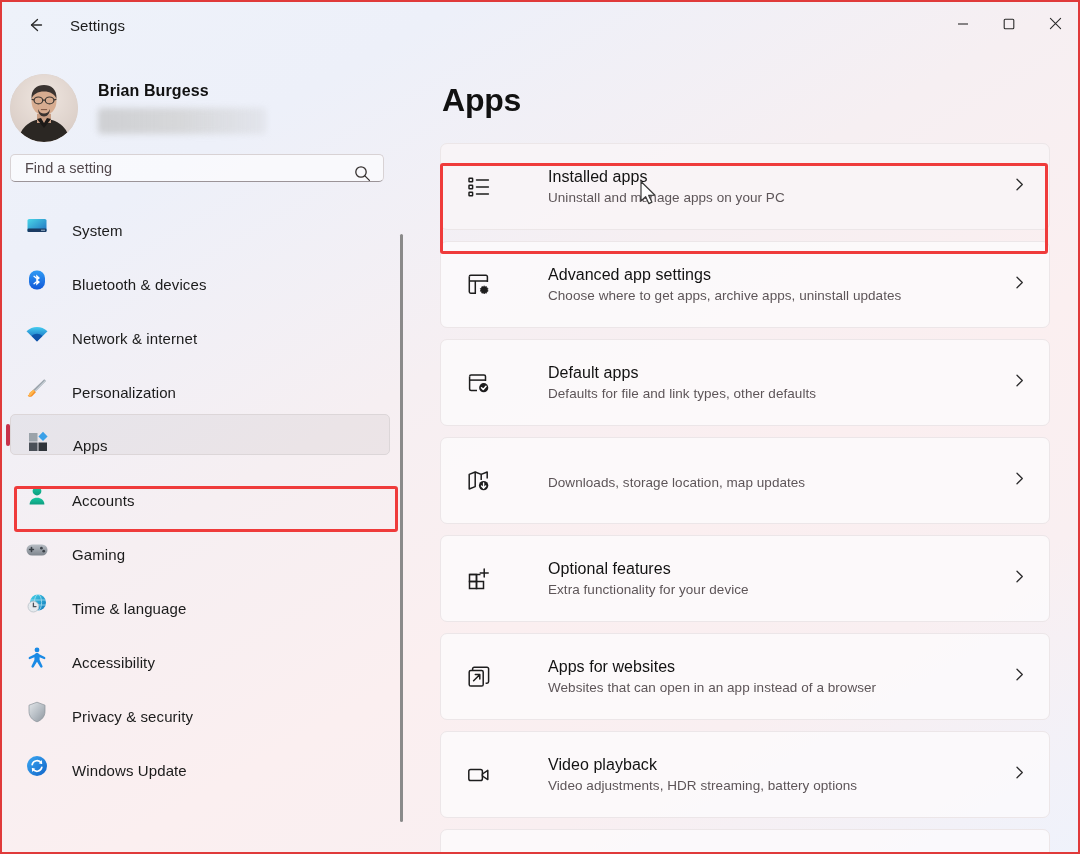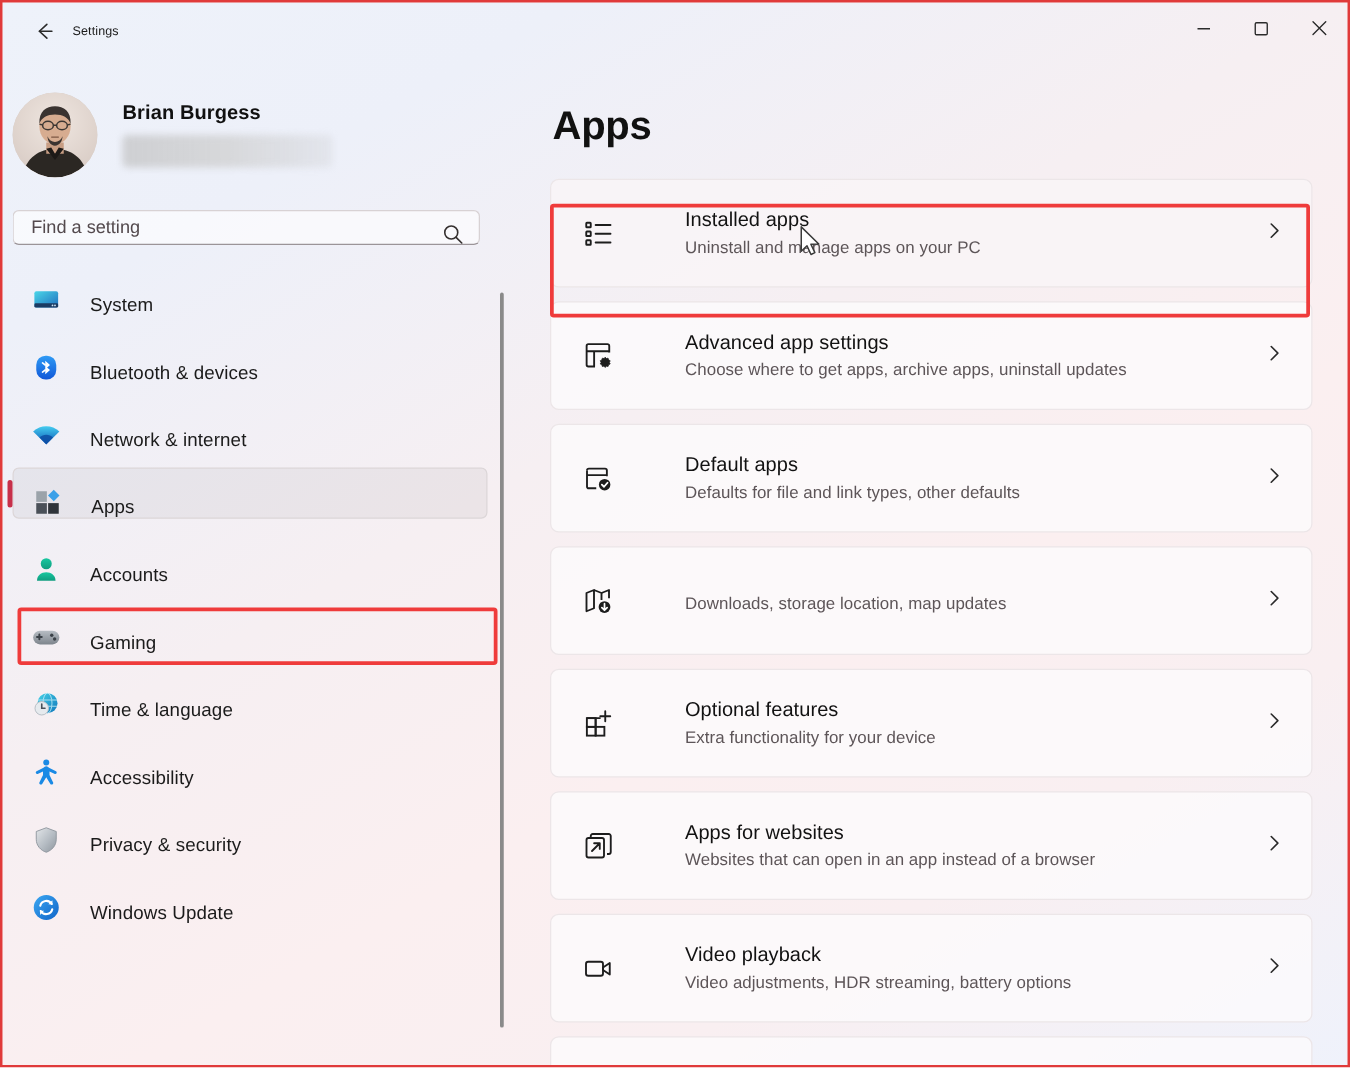--- a/index.html
+++ b/index.html
@@ -39,22 +39,22 @@
   }
   #back-btn {
     width: 38px; height: 32px;
     margin-left: 14px;
     display: flex; align-items: center; justify-content: center;
     border-radius: 5px;
     cursor: pointer;
   }
   #back-btn svg { display: block; }
   #app-title {
-    margin-left: 4px;
-    font-size: 10px;
+    margin-left: 16px;
+    font-size: 15px;
     color: #1b1b1b;
     letter-spacing: .1px;
   }
   #wincontrols {
     position: absolute;
     right: 0; top: 0;
     height: 46px;
     display: flex;
   }
   .wc {
@@ -99,21 +99,20 @@
   #account-email-redacted {
     margin-top: 8px;
     width: 168px; height: 26px;
     border-radius: 4px;
     background: linear-gradient(90deg,
         rgba(190,190,190,.65), rgba(205,205,205,.7) 50%, rgba(188,188,188,.2));
     filter: blur(3px);
   }
 
   #search-wrap {
-    margin-top: 14px;
     width: 374px;
     height: 28px;
     position: relative;
   }
   #search-input {
     width: 100%;
     height: 100%;
     border: 1px solid #d8d2d4;
     border-bottom: 1.6px solid #9b9498;
     border-radius: 5px;
@@ -416,20 +415,31 @@
                   <stop offset="100%" stop-color="#0a54b5"></stop>
                 </linearGradient>
               </defs>
             <path d="M1.5 9.2 C4.5 6.3 8.1 4.9 12 4.9 C15.9 4.9 19.5 6.3 22.5 9.2 L12 19.6 Z" fill="url(#g-wifi)"></path>
             <path d="M6.6 13.9 C8.2 12.4 10 11.7 12 11.7 C14 11.7 15.8 12.4 17.4 13.9 L12 19.4 Z" fill="#0d4ea3" opacity=".85"></path>
           </svg>
         </span>
         <span class="nav-label">Network &amp; internet</span>
       </div>
 
+      <div class="navitem">
+        <span class="nav-icon">
+          <svg width="24" height="24" viewBox="0 0 24 24">
+            <path d="M19.3 3.3 L21 5 L10.6 15.4 L8 13.9 Z" fill="#9aa3ab"></path>
+            <path d="M20.2 3.9 L21 5 L10.6 15.4 L9.6 14.8 Z" fill="#c6cdd4"></path>
+            <path d="M8.4 13.7 L10.9 16.2 L7.3 20 C5.6 21.4 3.3 20.9 2.7 19.5 C4.2 19.2 4.4 18 4.6 17 Z" fill="#f59028"></path>
+            <path d="M4.6 17 C5.4 16 6.6 15 8.4 13.7 L9.7 15 L6 19.4 C5 20.3 3.7 20.3 3 19.8 C4 19.3 4.4 18 4.6 17 Z" fill="#ffb64d"></path>
+          </svg>
+        </span>
+        <span class="nav-label">Personalization</span>
+      </div>
 
       <div class="navitem selected">
         <span class="nav-icon">
           <svg width="24" height="24" viewBox="0 0 24 24">
             <rect x="3" y="4" width="8.5" height="8.5" fill="#9ba3aa"></rect>
             <rect x="3" y="13.5" width="8.5" height="8.5" fill="#4a5058"></rect>
             <rect x="12.5" y="13.5" width="8.5" height="8.5" fill="#2f343a"></rect>
             <path d="M17 2.8 L21.6 7.4 L17 12 L12.4 7.4 Z" fill="#3aa0e8"></path>
           </svg>
         </span>

